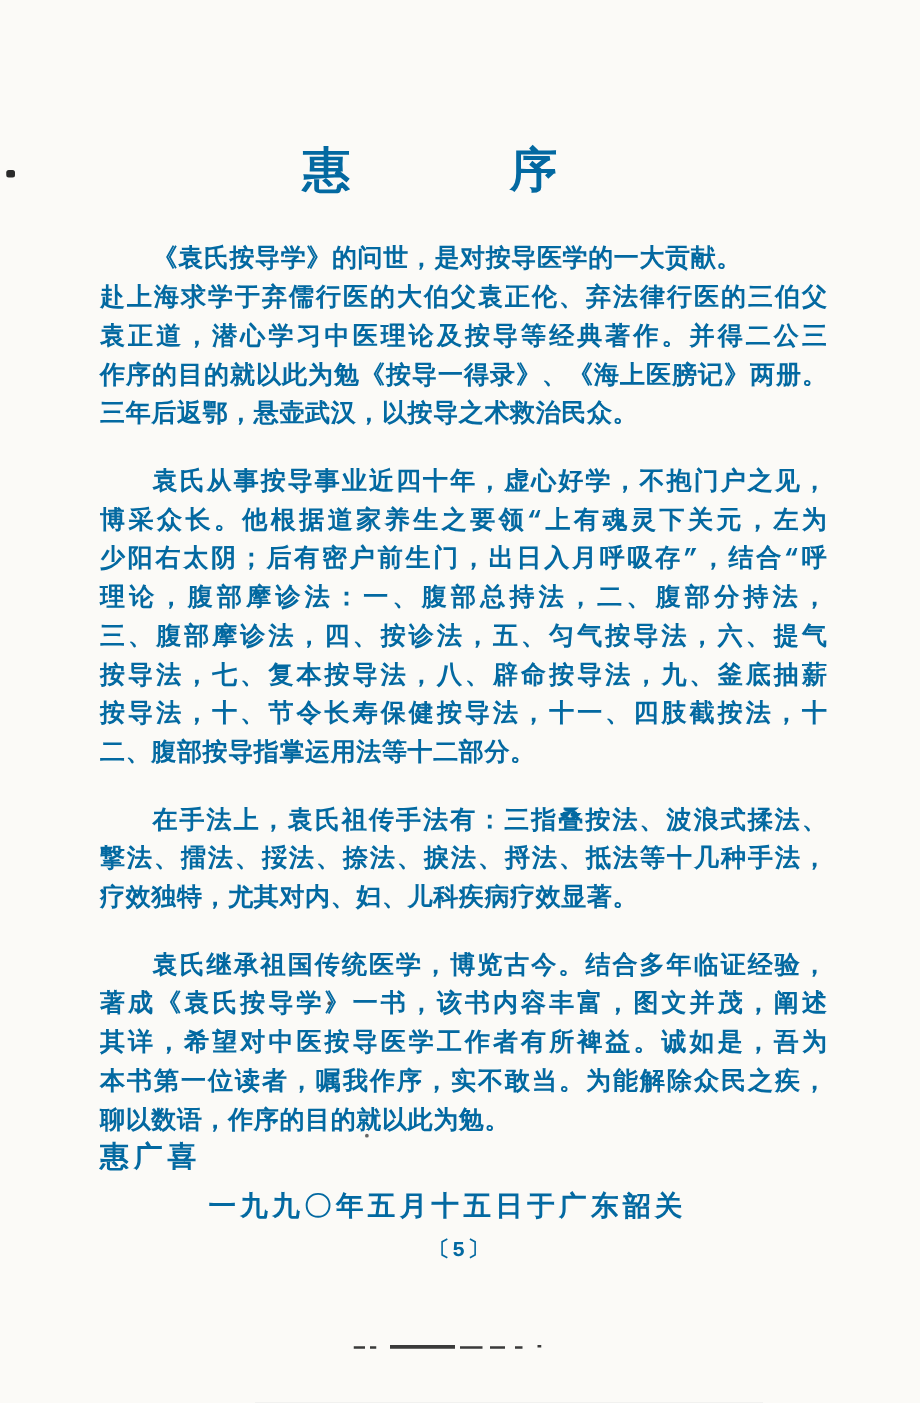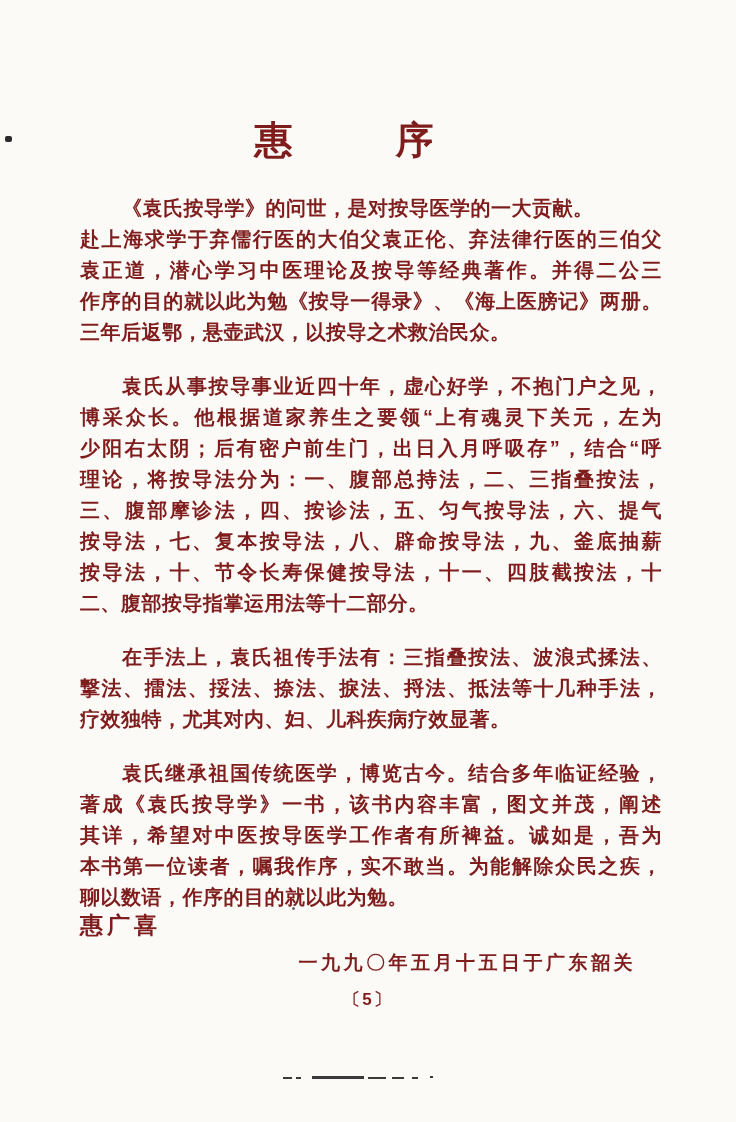--- a/index.html
+++ b/index.html
@@ -1,20 +1,20 @@
 <!DOCTYPE html>
 <html><head>
 <meta charset="utf-8">
 <style>
   html,body{margin:0;padding:0;background:#e9e9e9;}
   .page{
     position:relative;width:736px;height:1122px;margin:0 auto;
     background:#fbfaf7;overflow:hidden;
-    font-family:Liberation Sans, sans-serif;
-    color:#7f1d1d;
+    font-family:Liberation Mono, monospace;
+    color:#0369a1;
   }
   .title{
     position:absolute;left:80px;top:116px;width:582px;height:48px;
     margin:0;text-align:center;font-size:38px;line-height:48px;font-weight:700;
     letter-spacing:2px;box-sizing:border-box;padding-right:52px;
   }
   .title .tgap{display:inline-block;width:76px;}
   .body-text{
     position:absolute;left:80px;top:170px;width:582px;
     font-size:20px;font-weight:600;
@@ -26,21 +26,21 @@
   .line.just{
     white-space:normal;text-align:justify;text-align-last:justify;
   }
   .line.first{text-indent:42px;margin-top:23px;}
   .signature{
     position:absolute;left:80px;top:910px;width:488px;
     text-align:left;font-size:23px;font-weight:700;letter-spacing:4px;
   }
   .dateline{
     position:absolute;left:80px;top:950px;width:556px;
-    text-align:right;font-size:19px;font-weight:600;letter-spacing:3.5px;
+    text-align:center;font-size:22px;font-weight:600;letter-spacing:3.5px;
   }
   .pagenum{
     position:absolute;left:0;top:988px;width:736px;
     text-align:center;font-size:17px;font-weight:600;letter-spacing:2px;
   }
   .speck{position:absolute;background:#2a2a2a;border-radius:2px;}
   .speck.s1{left:5px;top:136px;width:7px;height:6px;}
   .speck.s2{left:221px;top:231px;width:3px;height:3px;background:#555;}
   .speck.s3{left:262px;top:801px;width:3px;height:3px;background:#555;}
   .speck.s4{left:292px;top:907px;width:3px;height:3px;background:#666;}
@@ -71,21 +71,21 @@
 
   <div class="body-text" id="body-text">
       <div class="line first">《袁氏按导学》的问世，是对按导医学的一大贡献。</div>
       <div class="line just">赴上海求学于弃儒行医的大伯父袁正伦、弃法律行医的三伯父</div>
       <div class="line just">袁正道，潜心学习中医理论及按导等经典著作。并得二公三</div>
       <div class="line just">作序的目的就以此为勉《按导一得录》、《海上医膀记》两册。</div>
       <div class="line">三年后返鄂，悬壶武汉，以按导之术救治民众。</div>
       <div class="line first just">袁氏从事按导事业近四十年，虚心好学，不抱门户之见，</div>
       <div class="line just">博采众长。他根据道家养生之要领“上有魂灵下关元，左为</div>
       <div class="line just">少阳右太阴；后有密户前生门，出日入月呼吸存”，结合“呼</div>
-      <div class="line just">理论，将按导法分为：一、腹部总持法，二、三指叠按法，</div>
+      <div class="line just">理论，腹部摩诊法：一、腹部总持法，二、腹部分持法，</div>
       <div class="line just">三、腹部摩诊法，四、按诊法，五、匀气按导法，六、提气</div>
       <div class="line just">按导法，七、复本按导法，八、辟命按导法，九、釜底抽薪</div>
       <div class="line just">按导法，十、节令长寿保健按导法，十一、四肢截按法，十</div>
       <div class="line">二、腹部按导指掌运用法等十二部分。</div>
       <div class="line first just">在手法上，袁氏祖传手法有：三指叠按法、波浪式揉法、</div>
       <div class="line just">撃法、擂法、挼法、捺法、捩法、捋法、抵法等十几种手法，</div>
       <div class="line">疗效独特，尤其对内、妇、儿科疾病疗效显著。</div>
       <div class="line first just">袁氏继承祖国传统医学，博览古今。结合多年临证经验，</div>
       <div class="line just">著成《袁氏按导学》一书，该书内容丰富，图文并茂，阐述</div>
       <div class="line just">其详，希望对中医按导医学工作者有所裨益。诚如是，吾为</div>

